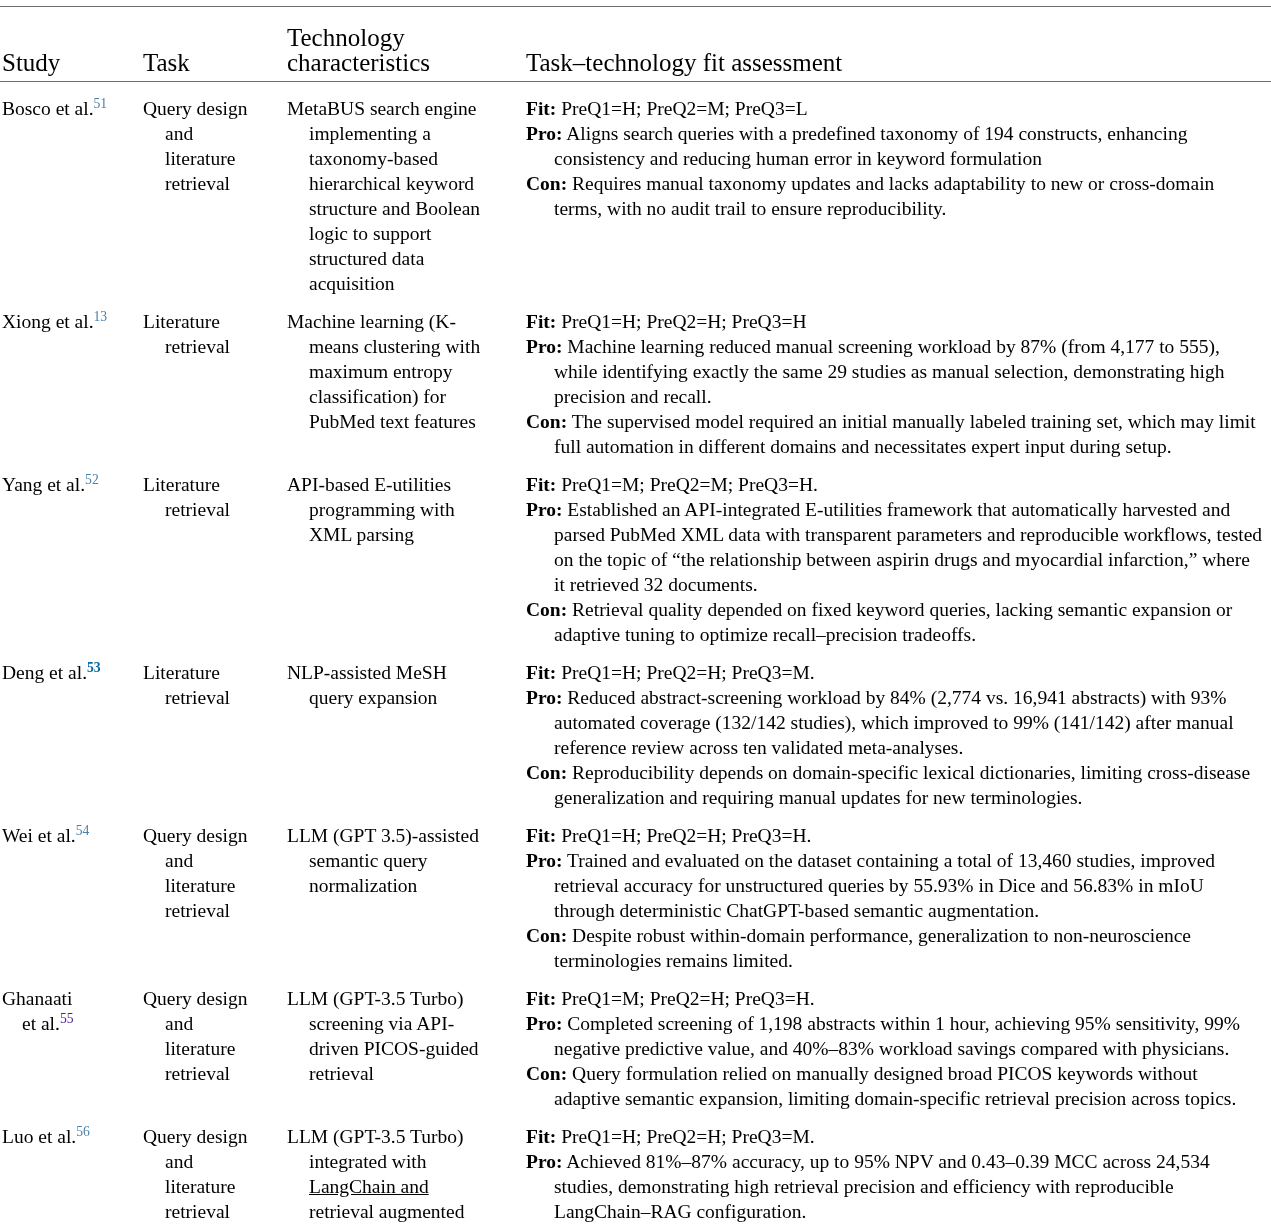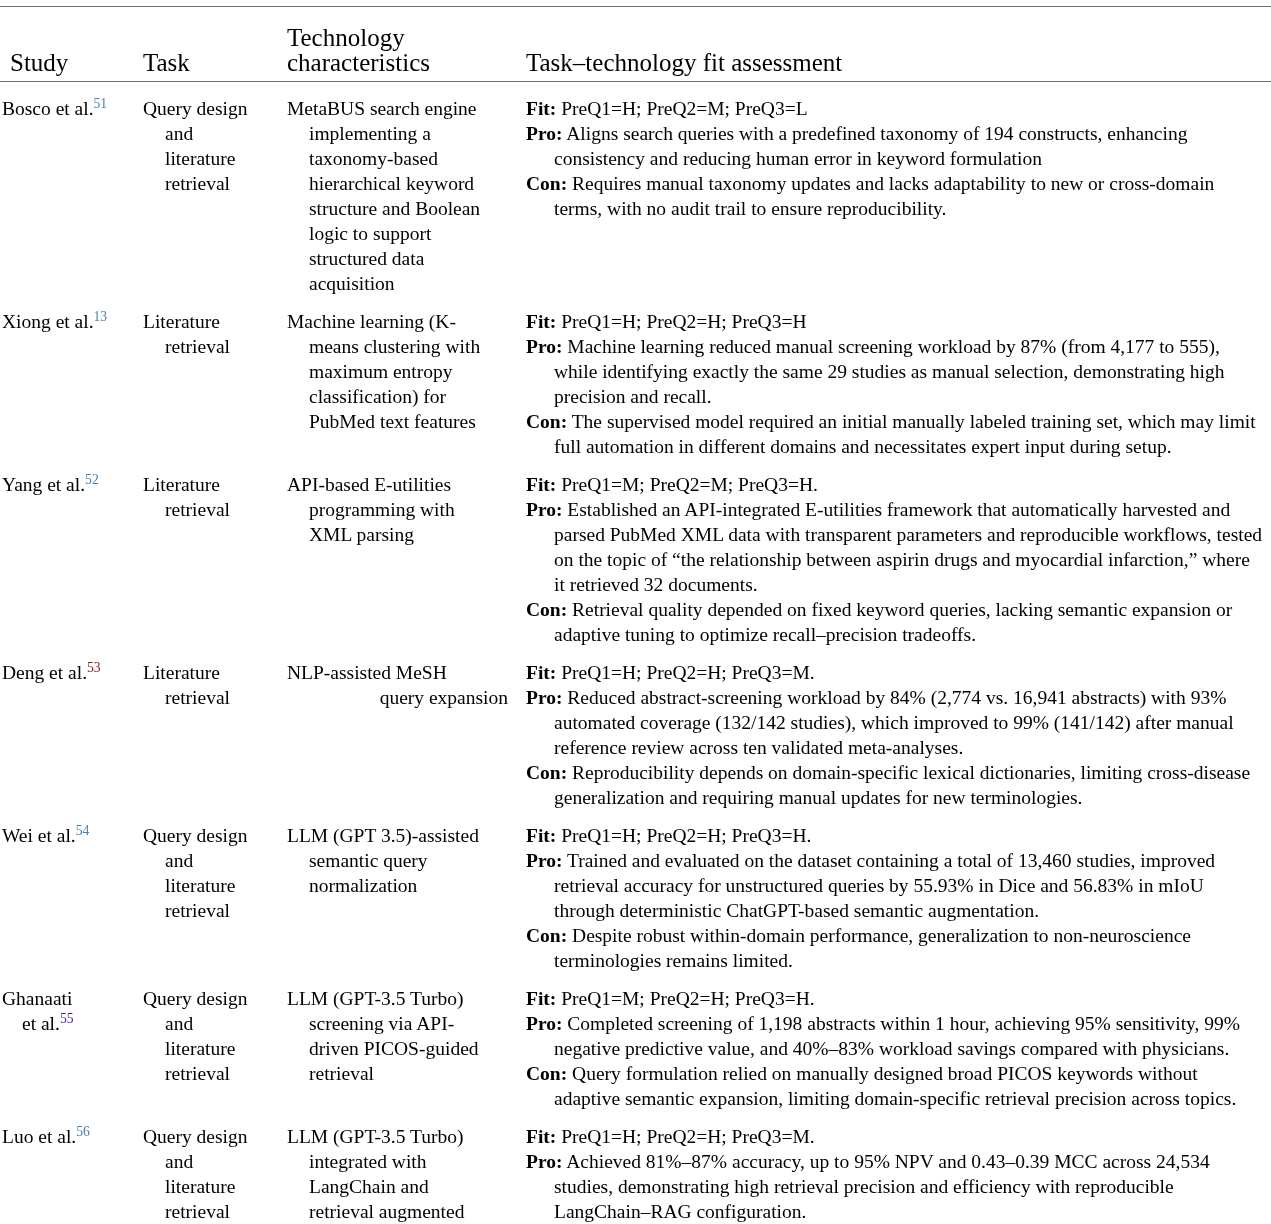--- a/index.html
+++ b/index.html
@@ -48,21 +48,21 @@
   col.c-fit   { width: 753px; }
 
   thead th {
     font-weight: normal;
     text-align: left;
     vertical-align: bottom;
     padding: 0 0 6px 0;
     font-size: 25px;
     line-height: 25px;
   }
-  thead th.h-study { padding-left: 10px; margin-left: 27px; }
+  thead th.h-study { padding-left: 2px; margin-left: 27px; }
   thead th.h-task  { padding-left: 0px; margin-left: 8px; }
   thead th.h-tech  { padding-left: 0px; }
   thead th.h-fit   { padding-left: 8px; }
 
   thead tr.spacer-row td { height: 18px; padding: 0; }
 
   tbody td {
     vertical-align: top;
     padding: 0;
     font-size: 19.5px;
@@ -211,28 +211,28 @@
           </td>
           <td class="cell-fit">
             <div class="fit-block">
               <p class="hang-narrow"><span class="lbl">Fit:</span><span> PreQ1=M; PreQ2=M; PreQ3=H.</span></p>
               <p class="hang"><span class="lbl">Pro:</span><span> Established an API-integrated E-utilities framework that automatically harvested and parsed PubMed XML data with transparent parameters and reproducible workflows, tested on the topic of “the relationship between aspirin drugs and myocardial infarction,” where it retrieved 32 documents.</span></p>
               <p class="hang"><span class="lbl">Con:</span><span> Retrieval quality depended on fixed keyword queries, lacking semantic expansion or adaptive tuning to optimize recall–precision tradeoffs.</span></p>
             </div>
           </td>
         </tr>
         <tr class="body-row">
-          <td class="cell-study"><span>Deng et al.</span><span class="sup" style="color: #7f1d1d;">53</span></td>
+          <td class="cell-study"><span>Deng et al.</span><span class="sup" style="color: #0369a1; font-weight: bold;">53</span></td>
           <td class="cell-task">
             <p class="txt-line">Literature</p>
             <p class="txt-line" style="padding-left: 22px;">retrieval</p>
           </td>
           <td class="cell-tech">
             <p class="txt-line">NLP-assisted MeSH</p>
-            <p class="txt-line" style="padding-left: 22px; text-align: right;">query expansion</p>
+            <p class="txt-line" style="padding-left: 22px;">query expansion</p>
           </td>
           <td class="cell-fit">
             <div class="fit-block">
               <p class="hang-narrow"><span class="lbl">Fit:</span><span> PreQ1=H; PreQ2=H; PreQ3=M.</span></p>
               <p class="hang"><span class="lbl">Pro:</span><span> Reduced abstract-screening workload by 84% (2,774 vs. 16,941 abstracts) with 93% automated coverage (132/142 studies), which improved to 99% (141/142) after manual reference review across ten validated meta-analyses.</span></p>
               <p class="hang"><span class="lbl">Con:</span><span> Reproducibility depends on domain-specific lexical dictionaries, limiting cross-disease generalization and requiring manual updates for new terminologies.</span></p>
             </div>
           </td>
         </tr>
         <tr class="body-row">
@@ -282,21 +282,21 @@
           <td class="cell-study"><span>Luo et al.</span><span class="sup" style="color: rgb(75, 127, 166);">56</span></td>
           <td class="cell-task">
             <p class="txt-line">Query design</p>
             <p class="txt-line" style="padding-left: 22px;">and</p>
             <p class="txt-line" style="padding-left: 22px;">literature</p>
             <p class="txt-line" style="padding-left: 22px;">retrieval</p>
           </td>
           <td class="cell-tech">
             <p class="txt-line">LLM (GPT-3.5 Turbo)</p>
             <p class="txt-line" style="padding-left: 22px;">integrated with</p>
-            <p class="txt-line" style="padding-left: 22px;">LangChain and</p>
+            <p class="txt-line" style="padding-left: 22px; text-decoration: underline;">LangChain and</p>
             <p class="txt-line" style="padding-left: 22px;">retrieval augmented</p>
           </td>
           <td class="cell-fit">
             <div class="fit-block">
               <p class="hang-narrow"><span class="lbl">Fit:</span><span> PreQ1=H; PreQ2=H; PreQ3=M.</span></p>
               <p class="hang"><span class="lbl">Pro:</span><span> Achieved 81%–87% accuracy, up to 95% NPV and 0.43–0.39 MCC across 24,534 studies, demonstrating high retrieval precision and efficiency with reproducible LangChain–RAG configuration.</span></p>
             </div>
           </td>
         </tr>
       </tbody>

